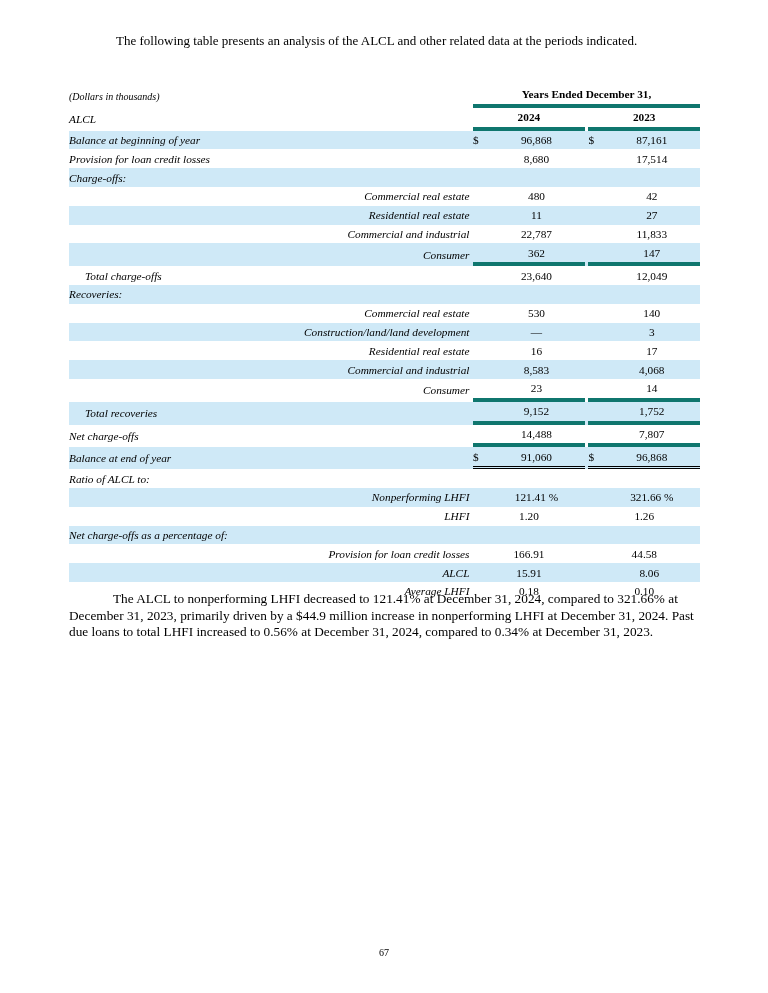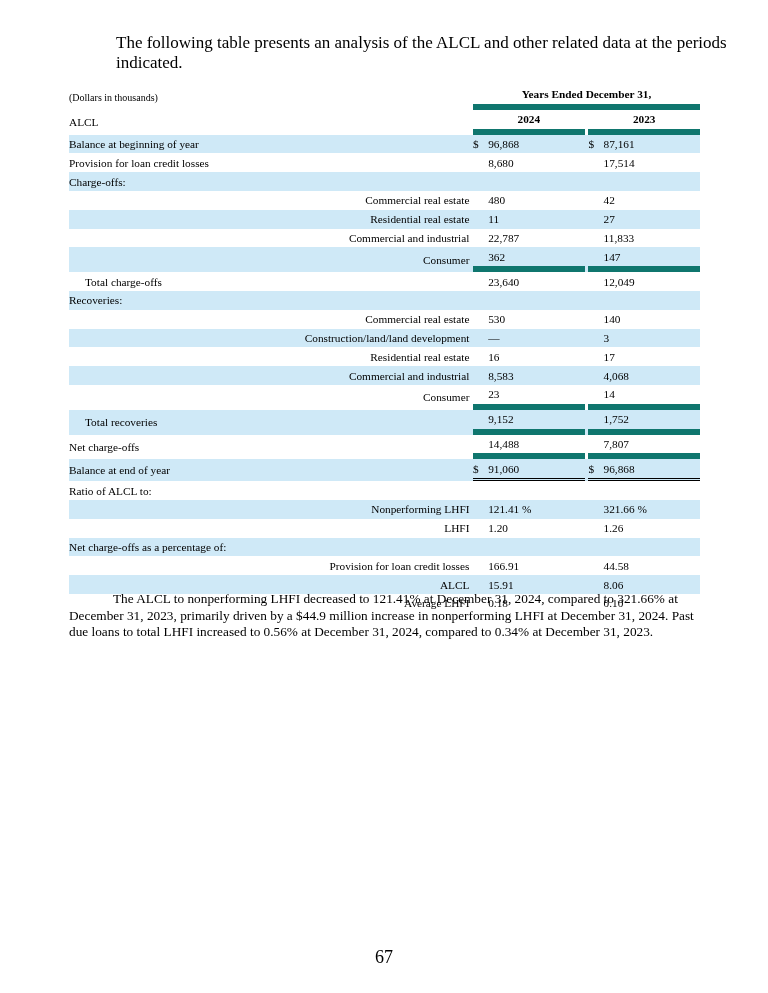--- a/index.html
+++ b/index.html
@@ -3,46 +3,46 @@
 <meta charset="utf-8">
 <style>
   html, body { margin: 0; padding: 0; background: #ffffff; }
   body {
     width: 768px; height: 993px; position: relative; overflow: hidden;
     font-family: "Liberation Serif", "DejaVu Serif", serif;
     color: #000;
   }
   .intro {
     position: absolute; left: 0; top: 33px; width: 768px;
-    font-size: 17px; padding-left: 116px; box-sizing: border-box;
+    font-size: 13px; padding-left: 116px; box-sizing: border-box;
   }
   table.alcl {
     position: absolute; left: 69px; top: 85px; width: 631px;
     border-collapse: separate; border-spacing: 0;
     font-size: 11.3px;
   }
   table.alcl td { height: 18.8px; padding: 0; vertical-align: middle; white-space: nowrap; }
-  td.lbl { width: 410px; padding-left: 2px; }
+  td.lbl { width: 410px; padding-left: 2px; font-style: italic; }
   td.lbl.ind1 { padding-left: 10px; text-align: right; }
   td.lbl.ind2 { padding-left: 16px; }
   td.gap { width: 4px; }
   td.cur { width: 16px; padding-left: 4px; }
-  td.num { width: 86px; text-align: left; padding-right: 3px; }
+  td.num { width: 86px; text-align: center; padding-right: 3px; }
   tr.shade td.lbl, tr.shade td.cur, tr.shade td.num, tr.shade td.gap { background: #cfe9f7; }
   .hdr-small { font-size: 10px; }
   .hdr-bold { font-weight: bold; text-align: center; }
-  .bb { border-bottom: 6px solid #0f766e; }
+  .bb { border-bottom: 4px solid #0f766e; }
   .bb2 { border-bottom: 3px double #000; }
   .body-para {
     position: absolute; left: 69px; top: 578px; width: 640px;
     font-size: 13.3px; line-height: 16.6px; text-indent: 44px;
   }
   .page-num {
     position: absolute; left: 0; width: 768px; top: 947px; text-align: center;
-    font-size: 18px;
+    font-size: 10px;
   }
 </style>
 </head>
 <body>
 
 <div class="intro">The following table presents an analysis of the ALCL and other related data at the periods indicated.</div>
 
 <table class="alcl">
   <tbody>
       <tr>

